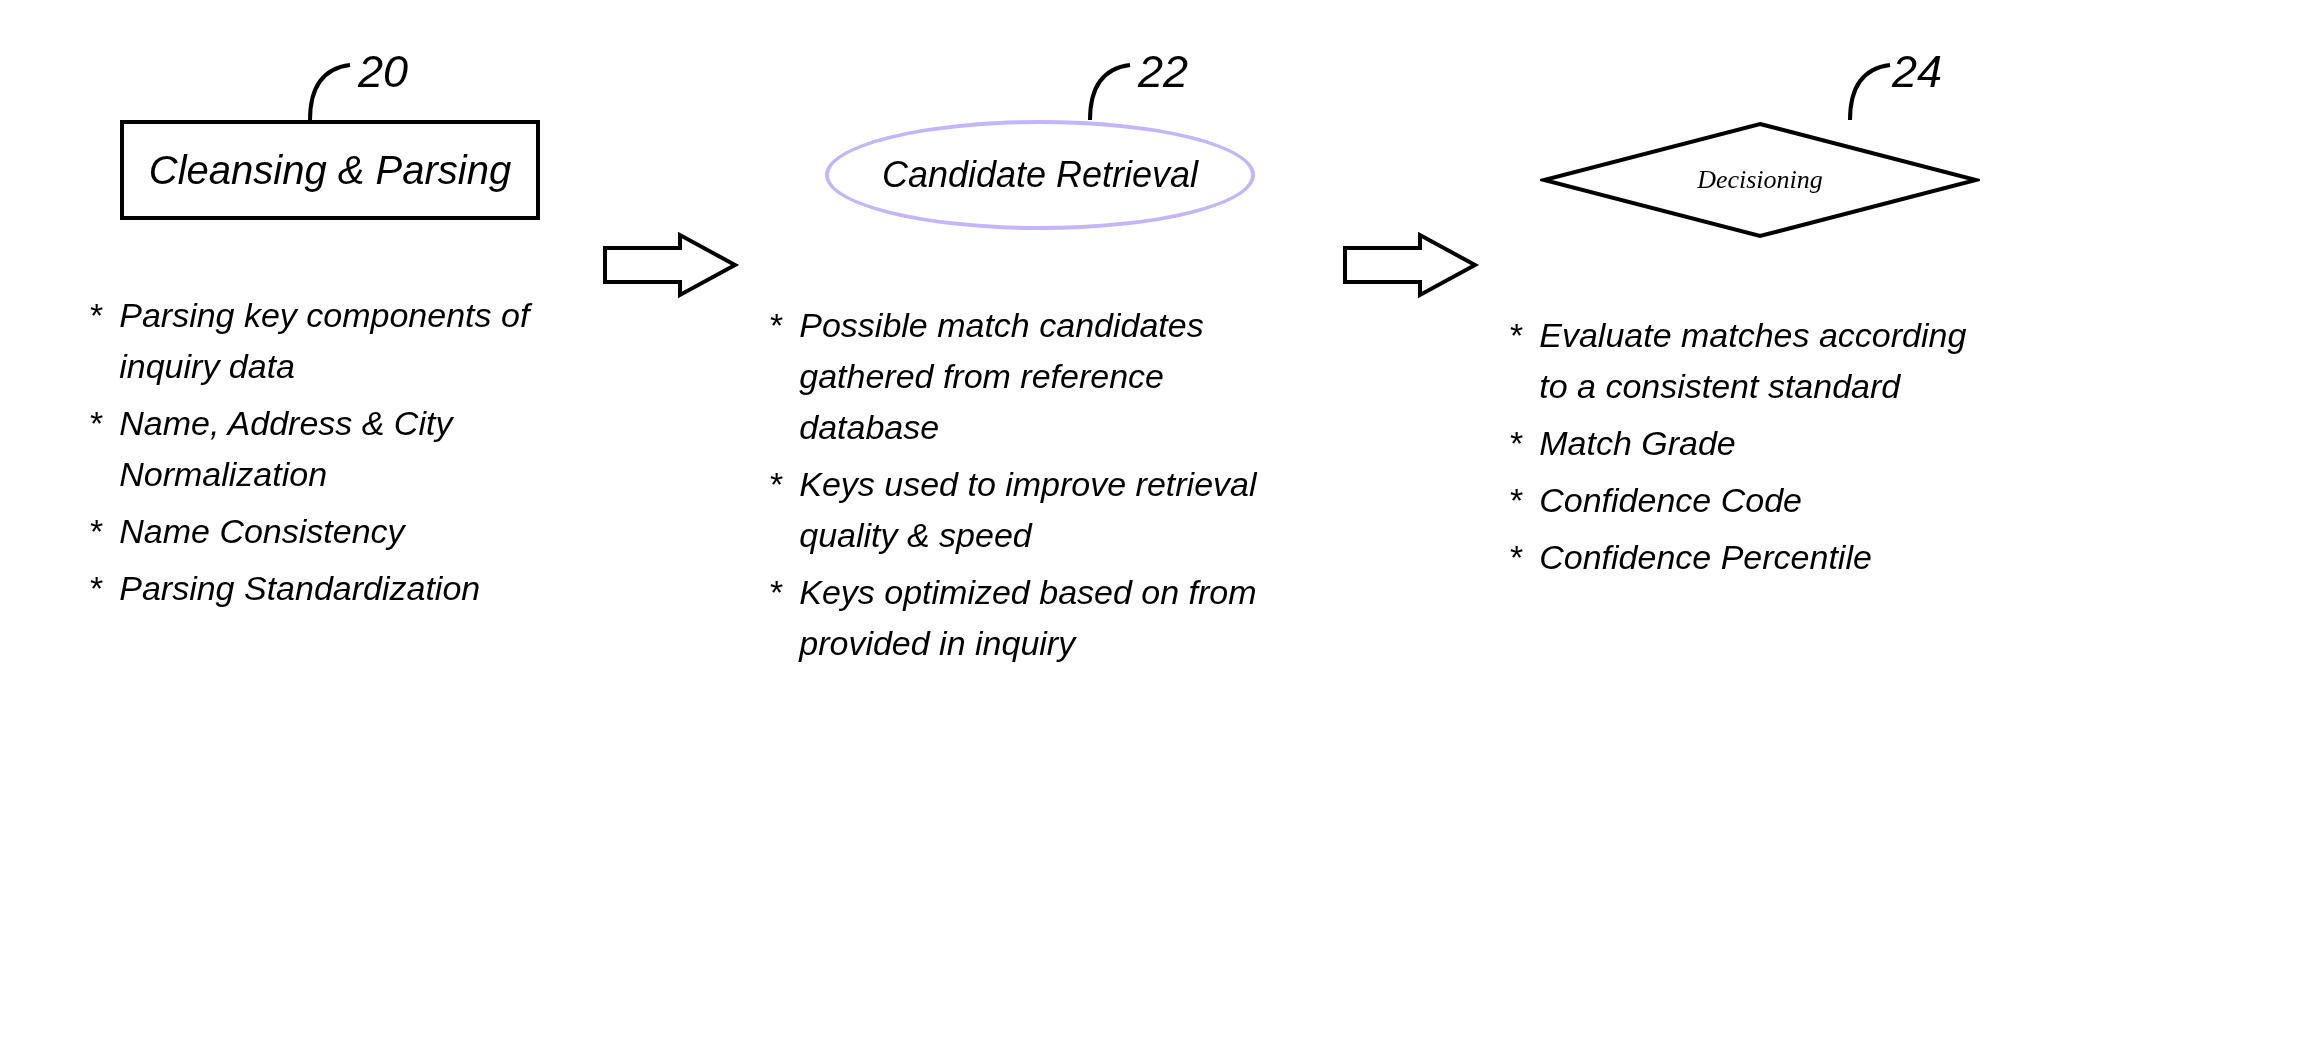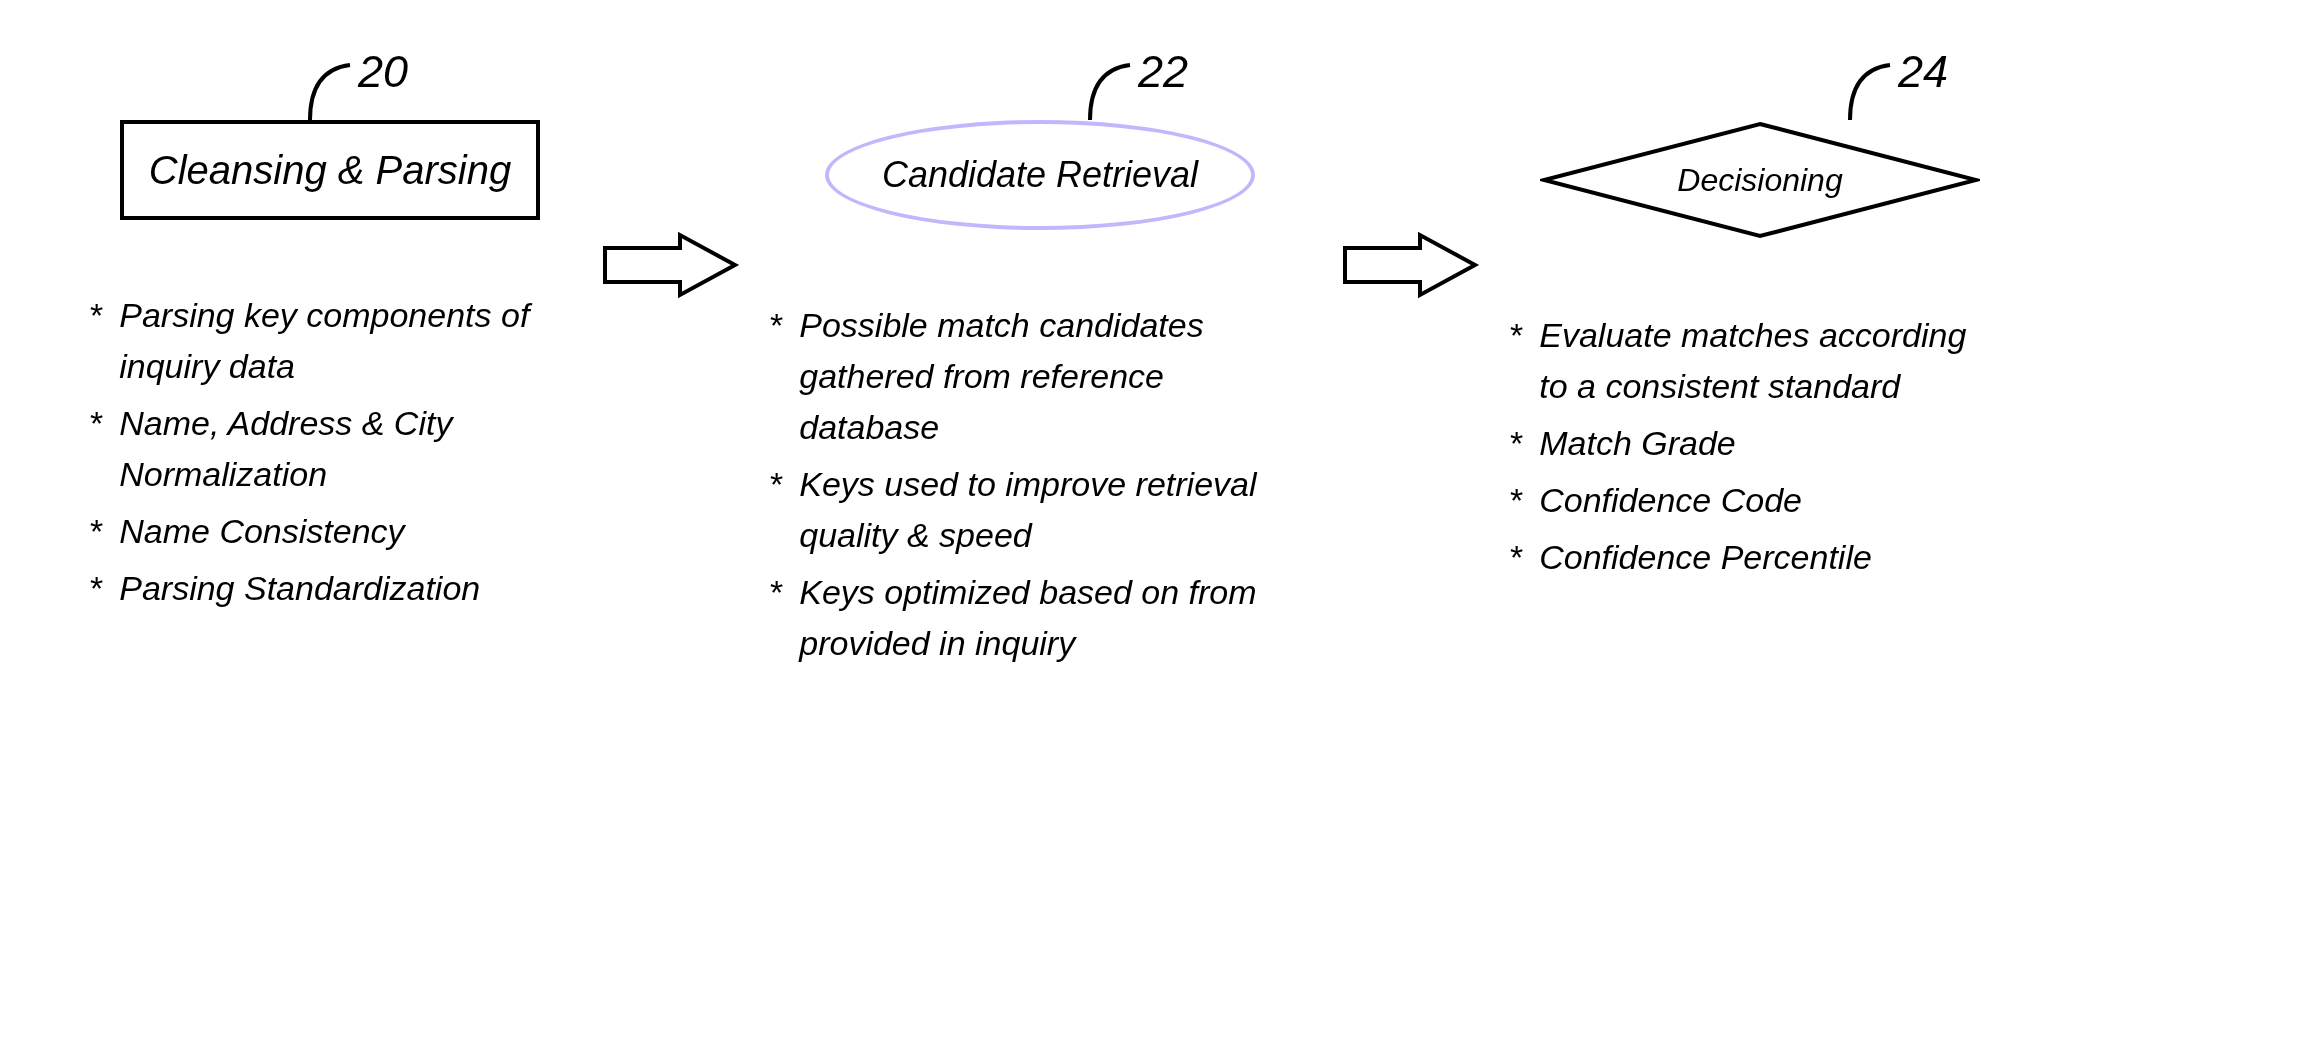--- a/index.html
+++ b/index.html
@@ -72,21 +72,22 @@
     justify-content: center;
     position: relative;
   }
   .shape-diamond svg {
     position: absolute;
     top: 0; left: 0;
     width: 100%; height: 100%;
   }
   .shape-diamond span {
     position: relative;
-    font-size: 32px;
+    font-size: 26px;
+    font-family: Liberation Serif, serif;
   }
   .bullets {
     margin-top: 70px;
     font-size: 34px;
     line-height: 1.5;
     padding-left: 10px;
   }
   .bullets .item {
     display: flex;
     align-items: flex-start;
@@ -176,21 +177,21 @@
       <path d="M5 18 L80 18 L80 5 L135 35 L80 65 L80 52 L5 52 Z" fill="#fff" stroke="#000" stroke-width="4"></path>
     </svg>
   </div>
 
   <div class="col col3">
     <div class="shape-wrap">
       <div class="label-lead" style="left:350px;">
         <svg width="80" height="70">
           <path d="M0 70 Q 0 20 40 15" stroke="#000" stroke-width="4" fill="none"></path>
         </svg>
-        <span style="position:absolute; left:48px; top:-4px;">24</span>
+        <span style="position:absolute; left:42px; top:-4px;">24</span>
       </div>
       <div class="shape-diamond">
         <svg viewBox="0 0 440 120">
           <polygon points="220,4 436,60 220,116 4,60" fill="#fff" stroke="#000" stroke-width="4"></polygon>
         </svg>
         <span>Decisioning</span>
       </div>
     </div>
     <div class="bullets">
         <div class="item">

